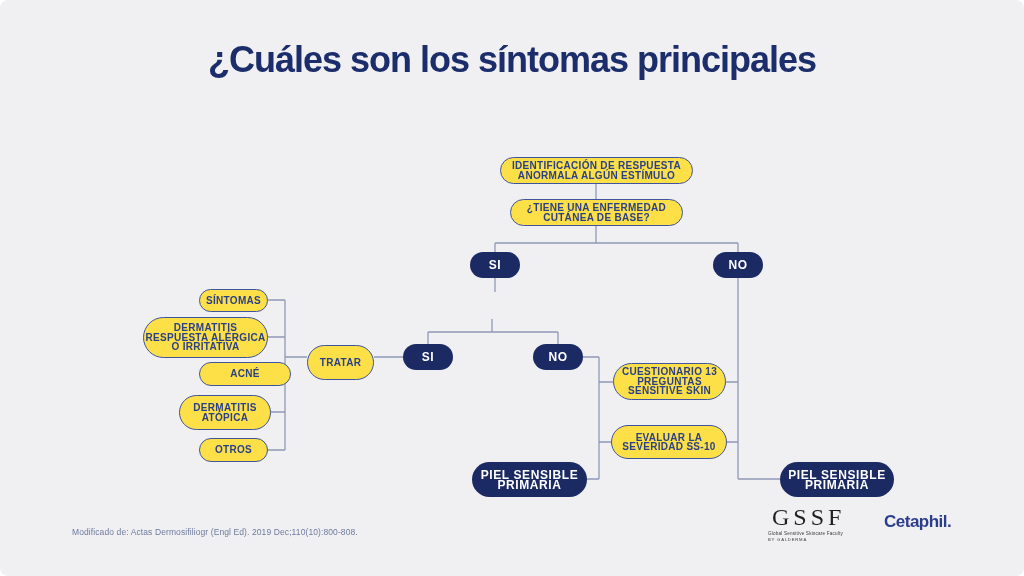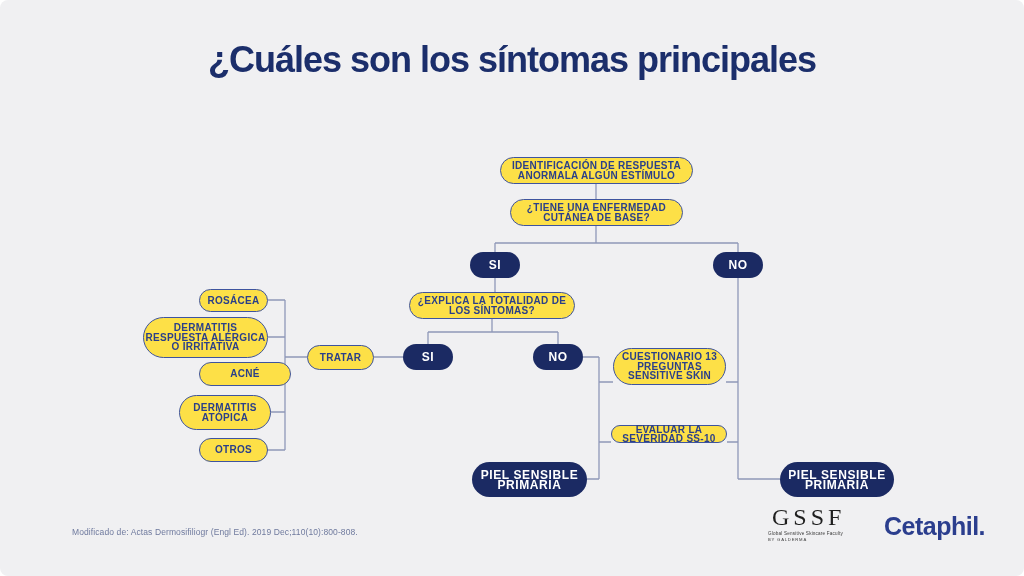--- a/index.html
+++ b/index.html
@@ -41,21 +41,21 @@
     color:#1f1f1f;
   }
   .gssf-text{
     font-family:"Liberation Serif", serif;font-size:24px;line-height:26px;
     letter-spacing:4px;padding-left:4px;
   }
   .gssf-tag{font-size:4.6px;color:#3a3a3a;letter-spacing:.2px;margin-top:1px;}
   .gssf-tag2{font-size:4.2px;color:#3a3a3a;letter-spacing:.8px;margin-top:1px;}
   .cetaphil{
     position:absolute;left:884px;top:512px;
-    color:#2b3e8e;font-weight:bold;font-size:25px;letter-spacing:-.5px;
+    color:#2b3e8e;font-weight:bold;font-size:17px;letter-spacing:-.5px;
   }
 </style>
 </head>
 <body>
 
 <div class="slide">
 
   <div class="title">
     <div>¿Cuáles son los síntomas principales</div>
   </div>
@@ -102,39 +102,35 @@
   </div>
 
   <div class="node dark" style="left:470px;top:252px;width:50px;height:26px">
     <span class="nl">SI</span>
   </div>
 
   <div class="node dark" style="left:713px;top:252px;width:50px;height:26px">
     <span class="nl">NO</span>
   </div>
 
-  <div class="node white" style="left:409px;top:292px;width:166px;height:27px">
-    <span class="nl">¿EXPLICA LA TOTALIDAD DE</span>
-    <span class="nl">LOS SÍNTOMAS?</span>
-  </div>
 
   <div class="node dark" style="left:403px;top:344px;width:50px;height:26px">
     <span class="nl">SI</span>
   </div>
 
   <div class="node dark" style="left:533px;top:344px;width:50px;height:26px">
     <span class="nl">NO</span>
   </div>
 
-  <div class="node white" style="left:307px;top:345px;width:67px;height:25px">
+  <div class="node white" style="left:307px;top:345px;width:67px;height:35px">
     <span class="nl">TRATAR</span>
   </div>
 
   <div class="node white" style="left:199px;top:289px;width:69px;height:23px">
-    <span class="nl">ROSÁCEA</span>
+    <span class="nl">SÍNTOMAS</span>
   </div>
 
   <div class="node white" style="left:143px;top:317px;width:125px;height:41px">
     <span class="nl">DERMATITIS</span>
     <span class="nl">RESPUESTA ALÉRGICA</span>
     <span class="nl">O IRRITATIVA</span>
   </div>
 
   <div class="node white" style="left:199px;top:362px;width:92px;height:24px">
     <span class="nl">ACNÉ</span>
@@ -142,27 +138,27 @@
 
   <div class="node white" style="left:179px;top:395px;width:92px;height:35px">
     <span class="nl">DERMATITIS</span>
     <span class="nl">ATÓPICA</span>
   </div>
 
   <div class="node white" style="left:199px;top:438px;width:69px;height:24px">
     <span class="nl">OTROS</span>
   </div>
 
-  <div class="node white" style="left:613px;top:348px;width:113px;height:37px">
+  <div class="node white" style="left:613px;top:363px;width:113px;height:37px">
     <span class="nl">CUESTIONARIO 13</span>
     <span class="nl">PREGUNTAS</span>
     <span class="nl">SENSITIVE SKIN</span>
   </div>
 
-  <div class="node white" style="left:611px;top:425px;width:116px;height:18px">
+  <div class="node white" style="left:611px;top:425px;width:116px;height:34px">
     <span class="nl">EVALUAR LA</span>
     <span class="nl">SEVERIDAD SS-10</span>
   </div>
 
   <div class="node dark" style="left:472px;top:462px;width:115px;height:35px">
     <span class="nl">PIEL SENSIBLE</span>
     <span class="nl">PRIMARIA</span>
   </div>
 
   <div class="node dark" style="left:780px;top:462px;width:114px;height:35px">

